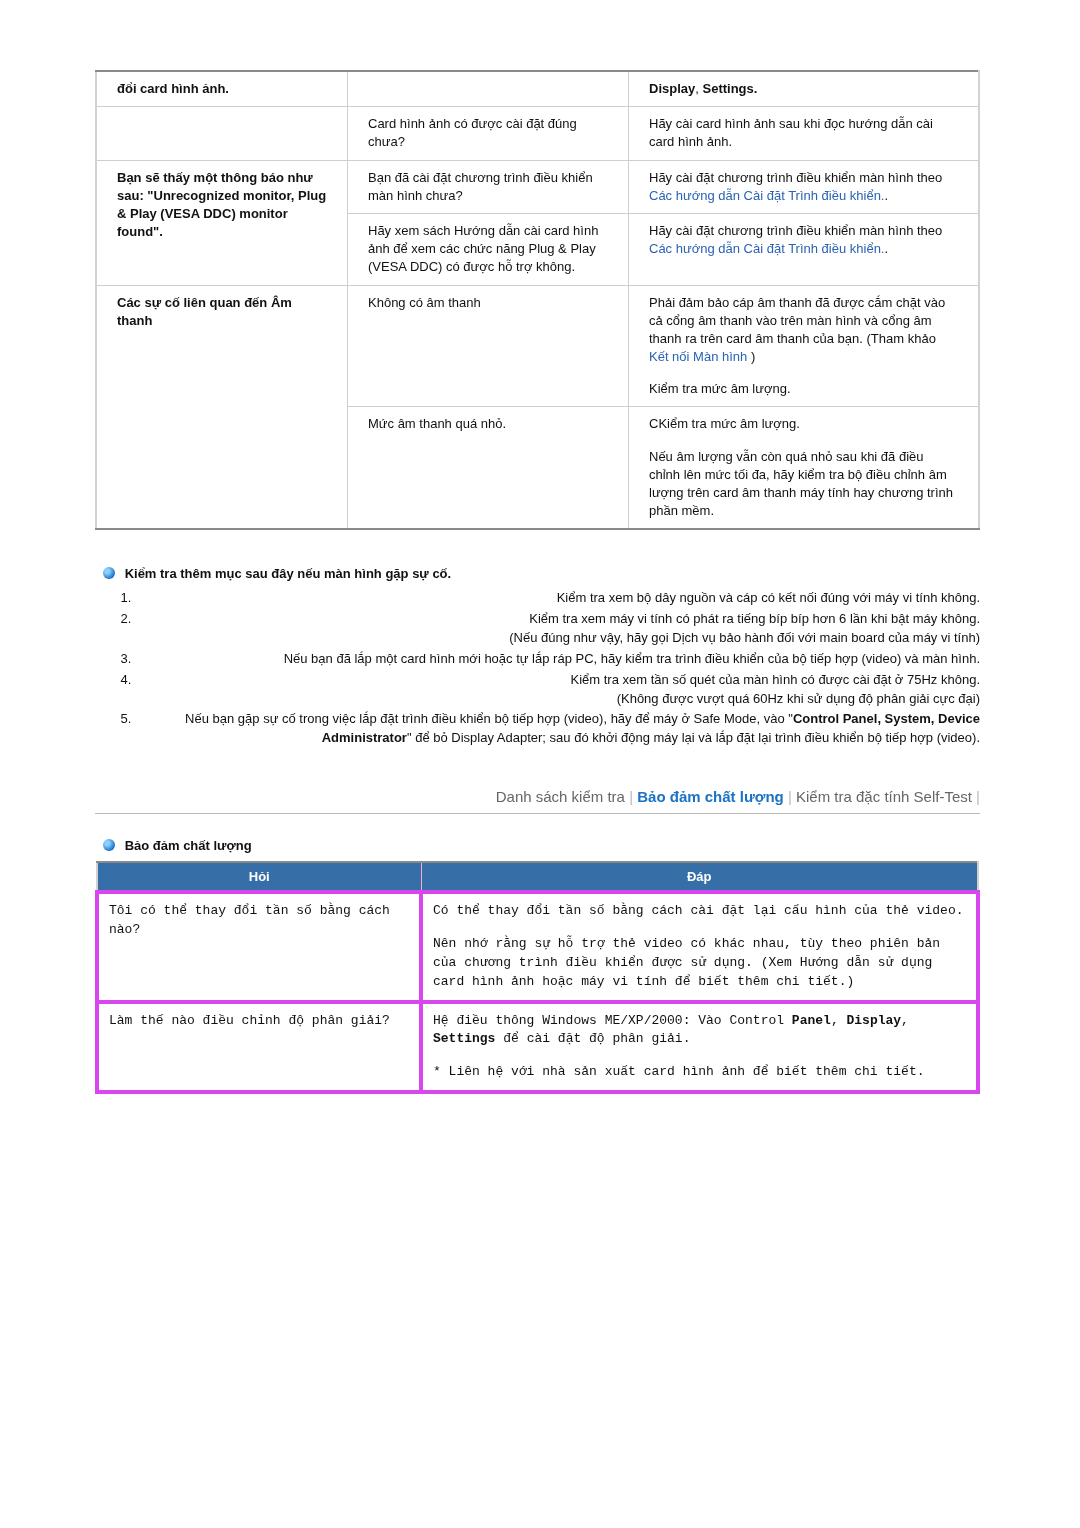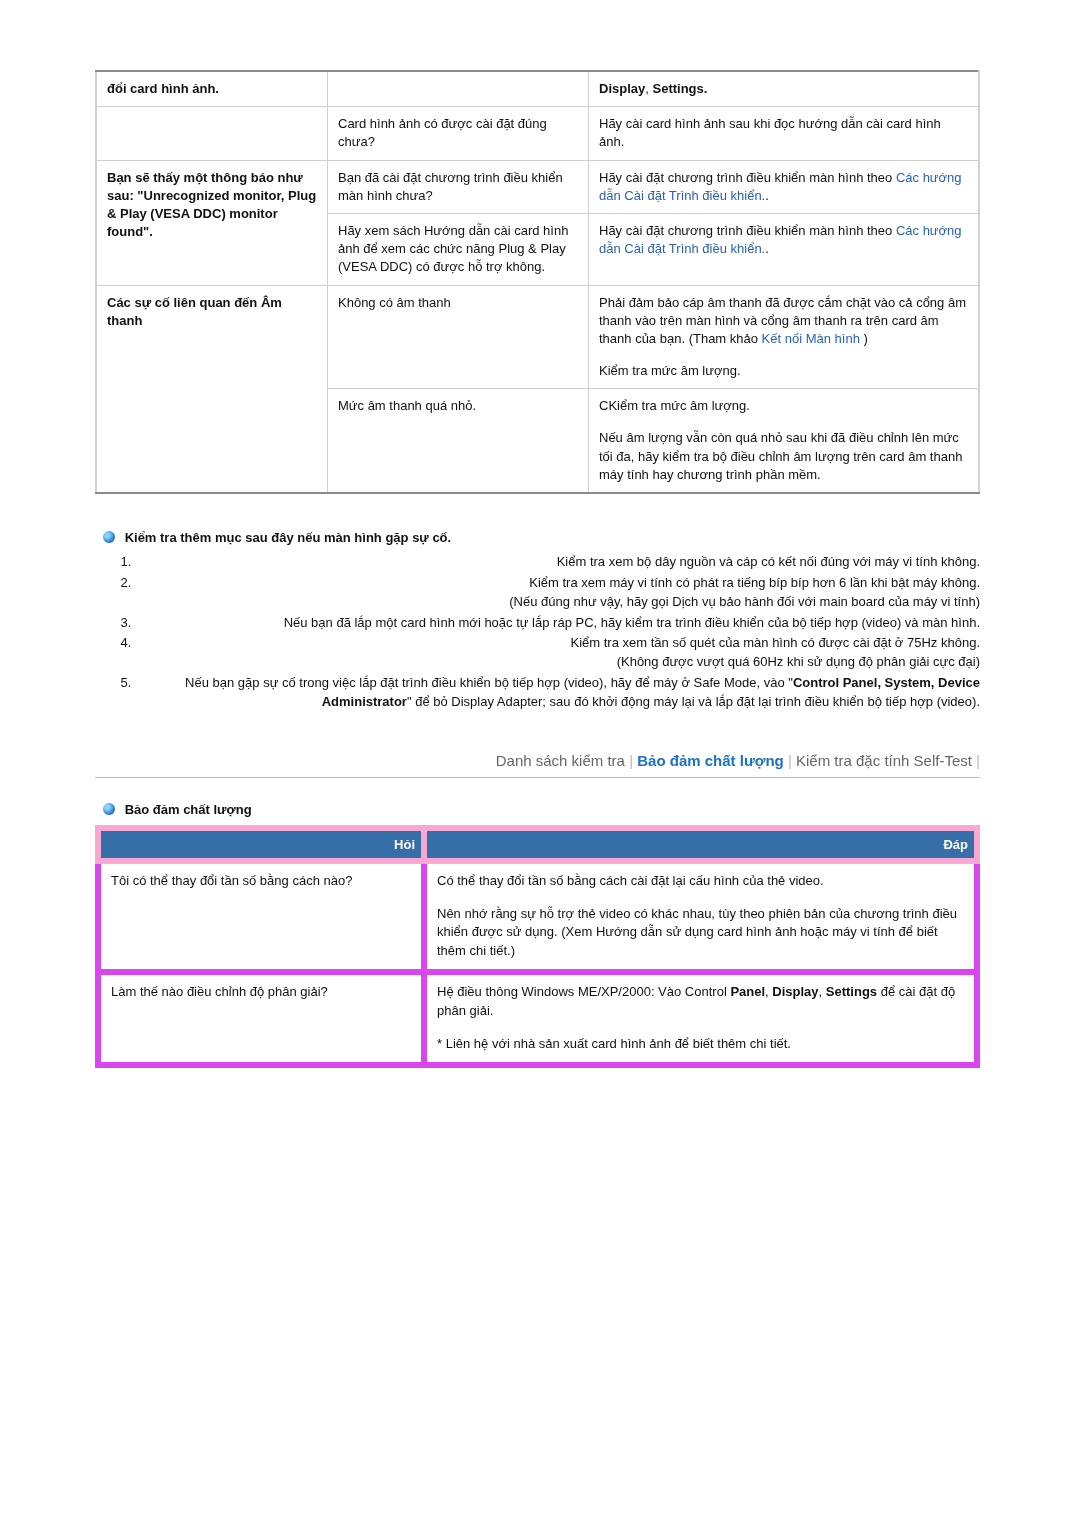--- a/index.html
+++ b/index.html
@@ -22,21 +22,21 @@
     width: 100%;
     border-collapse: collapse;
     border-top: 2px solid #8a8a8a;
     border-left: 2px solid #d2d2d2;
     border-right: 2px solid #d2d2d2;
     border-bottom: 2px solid #8a8a8a;
     margin-bottom: 36px;
   }
   .tbl td {
     border: 1px solid #cfcfcf;
-    padding: 8px 10px;
+    padding: 8px 20px;
     vertical-align: top;
     line-height: 1.4;
   }
   .colA { width: 210px; }
   .colB { width: 240px; }
   .colC { width: auto; }
   .bold { font-weight: 700; }
   a.linklike, span.linklike {
     color: #2a62b4;
     text-decoration: none;
@@ -93,29 +93,30 @@
     width: 100%;
     border-collapse: collapse;
     border-top: 2px solid #8a8a8a;
     border-left: 2px solid #d2d2d2;
     border-right: 2px solid #d2d2d2;
   }
   .qatbl th {
     background: #366ea7;
     color: #fff;
     font-weight: 700;
-    text-align: right;
+    text-align: center;
     padding: 6px;
-    border: 6px solid #f9a8d4;
+    border: 1px solid #f9a8d4;
   }
   .qatbl td {
-    border: 6px solid #d946ef;
+    border: 4px solid #d946ef;
     padding: 8px 10px;
     vertical-align: top;
     line-height: 1.45;
+    font-family: Liberation Mono, monospace;
   }
   .qcol { width: 300px; }
   .pcell { margin: 0 0 14px 0; }
 </style>
 </head>
 <body>
 
 <div class="page">
   <div class="content">
 

